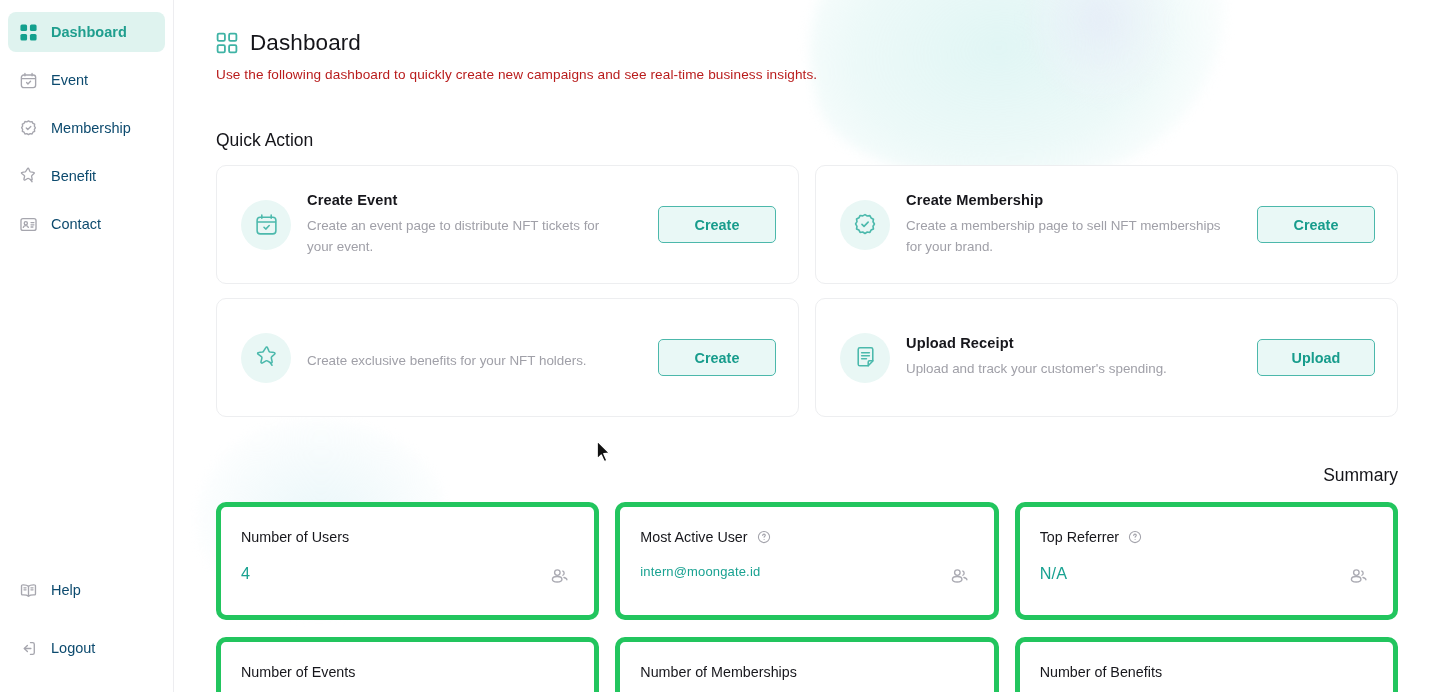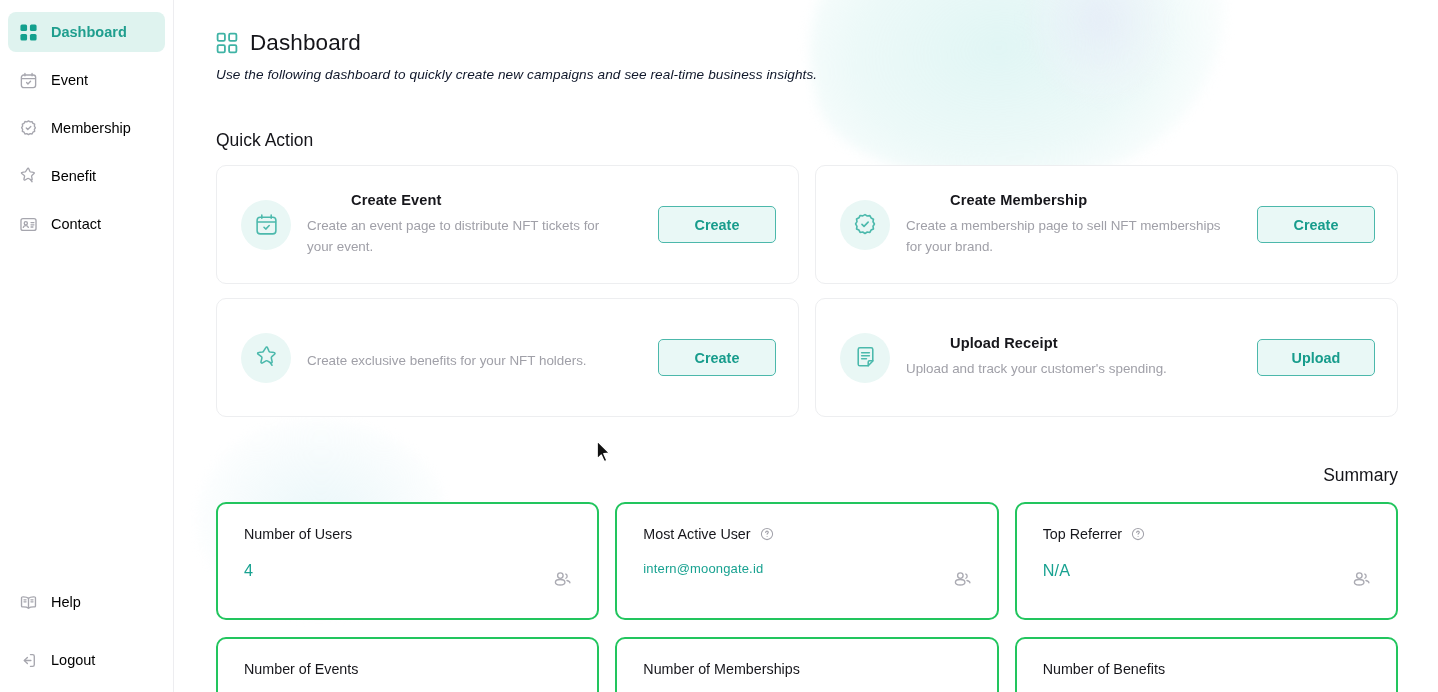--- a/index.html
+++ b/index.html
@@ -37,80 +37,80 @@
   
   .sidebar {
     position: relative; z-index: 2;
     width: 174px; height: 692px; flex: 0 0 174px;
     background: #ffffff;
     border-right: 1px solid #ededf0;
     display: flex; flex-direction: column;
     padding-top: 8px;
   }
   .nav-top { display: flex; flex-direction: column; }
-  .nav-bottom { margin-top: auto; padding-bottom: 8px; }
+  .nav-bottom { margin-top: auto; padding-bottom: 20px; }
   .nav-item {
     display: flex; align-items: center; gap: 13px;
     height: 40px; margin: 4px 8px; padding: 0 10px;
     border-radius: 8px;
-    color: #000000; font-size: 14.5px;
+    color: #0c4a6e; font-size: 14.5px;
     cursor: pointer; user-select: none;
     line-height: 1;
   }
   .nav-item .ico { width: 20px; height: 20px; display: flex; align-items: center; justify-content: center; flex: 0 0 20px; }
   .nav-item .ico svg { display: block; }
   .nav-item.active { background: #dff3ef; color: #1f9e8e; font-weight: 600; }
   .nav-item.active .ico svg { color: #14a08e; }
 
   
   .main {
     position: relative; z-index: 1;
     flex: 1 1 auto; height: 692px;
     overflow: hidden;
     padding: 20px 40px 0 42px;
   }
 
   .page-head { display: flex; align-items: center; gap: 12px; margin-top: 10px; }
   .page-head .grid-ico { width: 22px; height: 22px; }
   .page-title { font-size: 22.5px; color: #15151a; font-weight: 400; letter-spacing: .1px; }
-  .page-sub { margin-top: 11px; font-size: 13.6px; color: #0f172a; letter-spacing: .1px; font-style: italic; }
+  .page-sub { margin-top: 11px; font-size: 13.6px; color: #b91c1c; letter-spacing: .1px; }
 
   .section-title { font-size: 17.5px; color: #15151a; font-weight: 400; margin-top: 48px; margin-bottom: 14px; }
   .section-title.summary { margin-top: 48px; margin-bottom: 16px; text-align: right; }
 
   
   .qa-grid { display: grid; grid-template-columns: 1fr 1fr; gap: 14px 16px; }
   .qa-card {
     background: #fff; border: 1px solid #edeef0; border-radius: 10px;
     height: 119px; display: flex; align-items: center; gap: 16px;
     padding: 0 22px 0 24px;
   }
   .qa-iconwrap {
     width: 50px; height: 50px; flex: 0 0 50px; border-radius: 50%;
     background: #e9f7f5;
     display: flex; align-items: center; justify-content: center;
   }
   .qa-text { flex: 1 1 auto; min-width: 0; padding-right: 14px; }
-  .qa-title { font-size: 14.6px; color: #17171c; font-weight: 700; letter-spacing: .1px; margin-left: 44px; }
+  .qa-title { font-size: 14.6px; color: #17171c; font-weight: 700; letter-spacing: .1px; }
   .qa-desc { font-size: 13.4px; color: #a0a0a8; margin-top: 8px; line-height: 1.54; max-width: 322px; }
   .qa-btn {
     flex: 0 0 auto;
     min-width: 118px; height: 37px; padding: 0 16px;
     background: #e9f8f6;
     border: 1px solid #4cb8ab; border-radius: 5px;
     color: #179c8c; font-size: 14.4px; font-weight: 700;
     display: flex; align-items: center; justify-content: center;
     cursor: pointer; font-family: "Liberation Sans", sans-serif;
   }
 
   
   .sum-grid { display: grid; grid-template-columns: 1fr 1fr 1fr; gap: 17px 16px; }
   .sum-card {
-    background: #fff; border: 2px solid #22c55e; border-radius: 10px;
-    height: 118px; padding: 22px 24px 0 26px; position: relative;
+    background: #fff; border: 5px solid #22c55e; border-radius: 10px;
+    height: 118px; padding: 22px 24px 0 20px; position: relative;
   }
   .sum-label { display: flex; align-items: center; gap: 9px; font-size: 14.3px; color: #17171c; }
   .sum-value { margin-top: 19px; font-size: 16.2px; color: #19a291; letter-spacing: .15px; }
   .sum-value.small { font-size: 13px; }
   .sum-ico { position: absolute; right: 24px; bottom: 28px; width: 22px; height: 22px; color: #a9a9b1; }
   .sum-ico svg { display: block; }
   .help-ico { color: #9b9ba3; display: flex; }
 
   
   .cursor { position: absolute; left: 596px; top: 440px; z-index: 50; pointer-events: none; }

